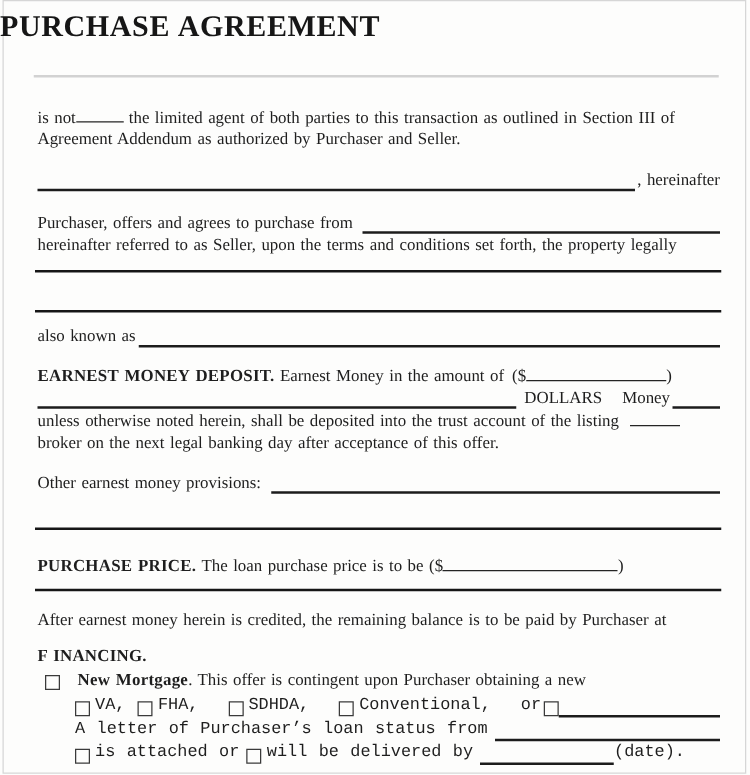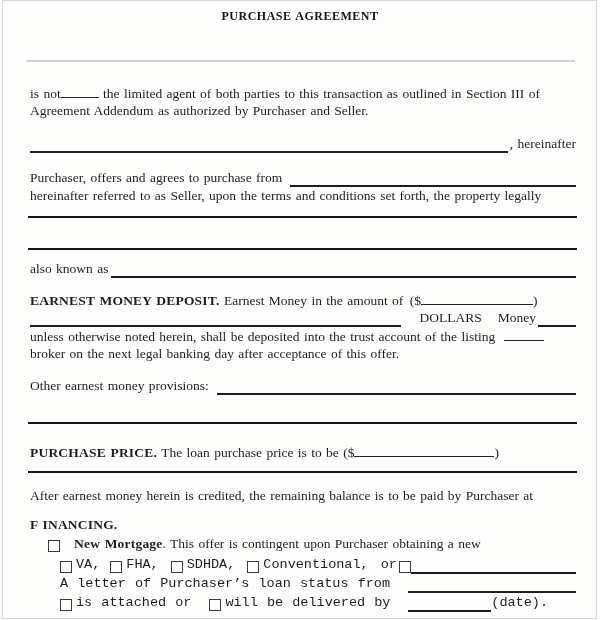--- a/index.html
+++ b/index.html
@@ -1,35 +1,35 @@
 <!DOCTYPE html>
 <html><head>
 <meta charset="utf-8">
 <style>
   html,body{margin:0;padding:0;background:#fff;}
   .page{position:relative;width:600px;height:620px;background:#fdfdfc;overflow:hidden;
         font-family:"Liberation Serif","DejaVu Serif",serif;color:#1e1e1e;
         font-size:13.5px;word-spacing:1px;}
   .frame{position:absolute;left:2px;top:0;right:3px;bottom:1px;border:1px solid #d6d6d6;pointer-events:none;}
-  .title{position:absolute;top:9px;left:0;right:0;text-align:center;
-         font-size:12px;font-weight:bold;letter-spacing:.5px;color:#161616;}
+  .title{position:absolute;top:9px;left:0;right:0;text-align:left;
+         font-size:24px;font-weight:bold;letter-spacing:.5px;color:#161616;}
   .trule{position:absolute;top:60px;left:27px;right:25px;border-top:2px solid #d2d2d2;height:0;}
   .rule{position:absolute;left:28px;right:23px;border-top:2px solid #161616;height:0;}
   .row{position:absolute;left:30px;right:24px;height:18px;line-height:18px;white-space:nowrap;}
   .frow{display:flex;align-items:center;}
   .ind{left:60px;font-family:Liberation Mono, monospace;}
   .b{font-weight:bold;letter-spacing:.2px;}
   .blank{display:inline-block;border-bottom:1.5px solid #242424;height:13px;}
   .w38{width:38px}.w40{width:40px}.w112{width:112px}.w140{width:140px}
   .ul{height:15px;border-bottom:2px solid #1c1c1c;flex:0 0 auto;}
   .grow{flex:1 1 auto;}
   .cb{display:inline-block;width:10px;height:10px;border:1px solid #3a3a3a;background:#fdfdfc;flex:0 0 auto;}
   .frow .cb{margin-top:3px;}
-  .ml2{margin-left:2px}.ml4{margin-left:4px}.ml6{margin-left:18px}.ml8{margin-left:8px}
-  .ml10{margin-left:10px}.ml12{margin-left:12px}.ml14{margin-left:14px}.ml16{margin-left:16px}
+  .ml2{margin-left:2px}.ml4{margin-left:4px}.ml6{margin-left:6px}.ml8{margin-left:8px}
+  .ml10{margin-left:10px}.ml12{margin-left:24px}.ml14{margin-left:14px}.ml16{margin-left:16px}
 </style>
 </head>
 <body>
 
 <div class="page">
   <div class="frame"></div>
 
   <div class="title">PURCHASE AGREEMENT</div>
   <div class="trule"></div>
 

